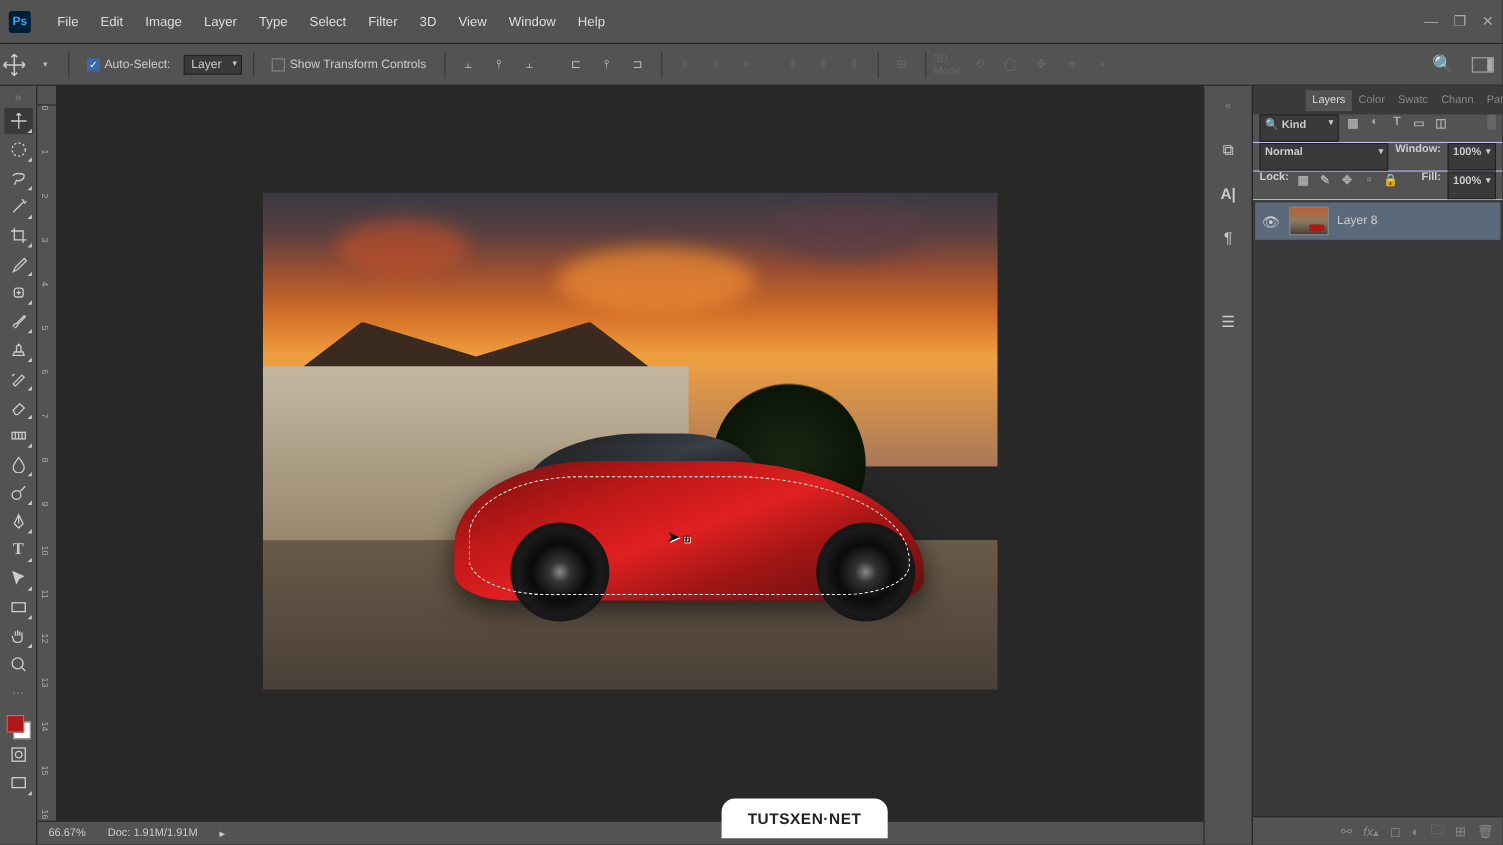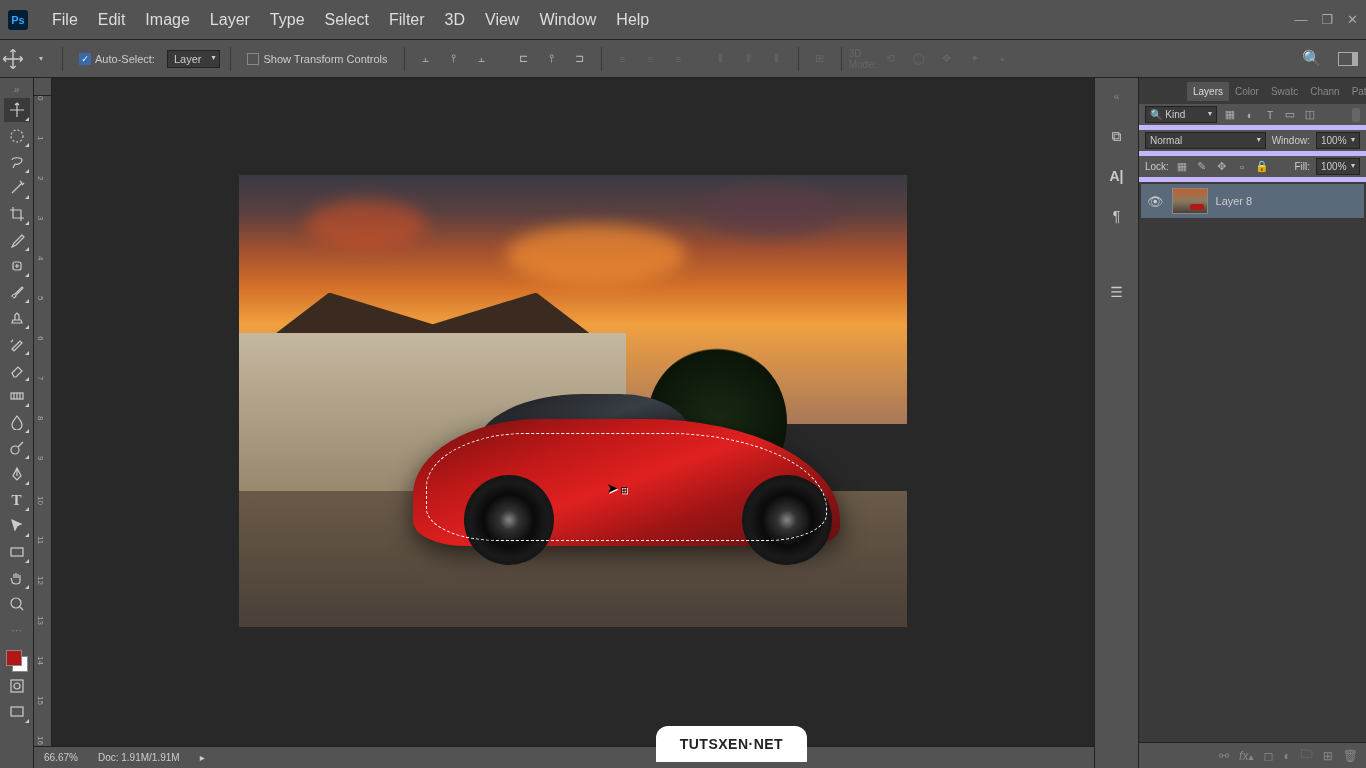--- a/index.html
+++ b/index.html
@@ -1,19 +1,19 @@
 <!DOCTYPE html>
 <html><head>
 <meta charset="utf-8">
 <style>
 * { margin: 0; padding: 0; box-sizing: border-box; font-family: "Segoe UI", Tahoma, sans-serif; user-select: none; }
 body { width: 1366px; height: 768px; background: #323232; color: #ccc; font-size: 11px; overflow: hidden; position: relative; }
 .menubar { height: 40px; background: #535353; display: flex; align-items: center; padding: 0 8px; border-bottom: 1px solid #222; }
 .ps-logo { width: 20px; height: 20px; background: #001e36; border-radius: 3px; display: flex; align-items: center; justify-content: center; color: #31a8ff; font-weight: bold; font-size: 11px; margin-right: 14px; }
-.menu-item { padding: 4px 10px; cursor: pointer; font-size: 16px; color: #ddd; }
+.menu-item { padding: 4px 10px; cursor: pointer; font-size: 12px; color: #ddd; }
 .window-ctrls { margin-left: auto; display: flex; gap: 14px; color: #aaa; font-size: 13px; }
 .optionsbar { height: 38px; background: #535353; display: flex; align-items: center; padding: 0 2px; border-bottom: 1px solid #222; gap: 6px; }
 .opt-btn { padding: 4px 6px; color: #ccc; display: flex; align-items: center; gap: 4px; font-size: 11px; }
 .opt-chk { width: 12px; height: 12px; background: #3a6aa8; display: inline-flex; align-items: center; justify-content: center; color: #fff; font-size: 9px; }
 .opt-sel { background: #3a3a3a; border: 1px solid #222; padding: 2px 18px 2px 6px; font-size: 11px; color: #ccc; position: relative; }
 .opt-sel:after { content: "▾"; position: absolute; right: 4px; font-size: 8px; }
 .opt-divider { width: 1px; height: 24px; background: #3a3a3a; margin: 0 4px; }
 .opt-icon { width: 22px; height: 22px; display: flex; align-items: center; justify-content: center; color: #bbb; }
 .opt-icon.dim { color: #666; }
 .search-icon { margin-left: auto; margin-right: 10px; font-size: 16px; }
@@ -54,21 +54,21 @@
 .selection-ants { position: absolute; left: 28%; bottom: 19%; width: 60%; height: 24%; border: 1.5px dashed #fff; border-radius: 25% 40% 15% 18% / 50% 70% 25% 30%; animation: march 0.6s linear infinite; }
 @keyframes march { to { border-color: #fff; } }
 .cursor-ptr { position: absolute; left: 55%; bottom: 29%; font-size: 14px; color: #000; text-shadow: 1px 1px 0 #fff; }
 .status-bar { height: 22px; background: #535353; display: flex; align-items: center; padding: 0 10px; gap: 20px; font-size: 10px; color: #ccc; border-top: 1px solid #222; }
 .right-docks { width: 44px; background: #535353; border-left: 1px solid #222; display: flex; flex-direction: column; align-items: center; padding: 6px 0; gap: 16px; }
 .dock-icon { width: 24px; height: 24px; display: flex; align-items: center; justify-content: center; color: #ccc; font-size: 14px; }
 .panels { width: 228px; background: #535353; border-left: 1px solid #222; display: flex; flex-direction: column; }
 .panel-tabs { height: 26px; background: #3a3a3a; display: flex; align-items: center; padding: 0 4px; font-size: 10px; }
 .panel-tab { padding: 4px 6px; color: #888; cursor: pointer; }
 .panel-tab.active { color: #ddd; background: #535353; margin-left: 44px; }
-.panel-row { height: 26px; display: flex; align-items: center; padding: 0 6px; gap: 6px; border-bottom: 5px solid #c4b5fd; font-size: 10px; }
+.panel-row { height: 26px; display: flex; padding: 0 6px; gap: 6px; border-bottom: 1px solid #c4b5fd; font-size: 10px; font-weight: bold; }
 .panel-sel { background: #3a3a3a; border: 1px solid #222; flex: 1; padding: 2px 4px; font-size: 10px; color: #ccc; display: flex; justify-content: space-between; }
 .panel-sel:after { content: "▾"; font-size: 8px; }
 .panel-icons { display: flex; gap: 6px; }
 .panel-icons span { width: 14px; height: 14px; display: inline-flex; align-items: center; justify-content: center; color: #aaa; font-size: 11px; }
 .layer-list { flex: 1; background: #3a3a3a; padding: 2px; }
 .layer-row { height: 34px; background: #5a6a7a; display: flex; align-items: center; gap: 8px; padding: 0 6px; }
 .eye { color: #ccc; font-size: 13px; }
 .thumb { width: 36px; height: 26px; background: linear-gradient(180deg, #c06030 0%, #8a7a60 50%, #4a4038 100%); border: 1px solid #888; position: relative; }
 .thumb:after { content: ""; position: absolute; right: 3px; bottom: 3px; width: 14px; height: 6px; background: #b01818; border-radius: 2px; }
 .layer-footer { height: 26px; background: #535353; display: flex; align-items: center; justify-content: flex-end; padding: 0 8px; gap: 10px; color: #888; font-size: 12px; border-top: 1px solid #222; }

